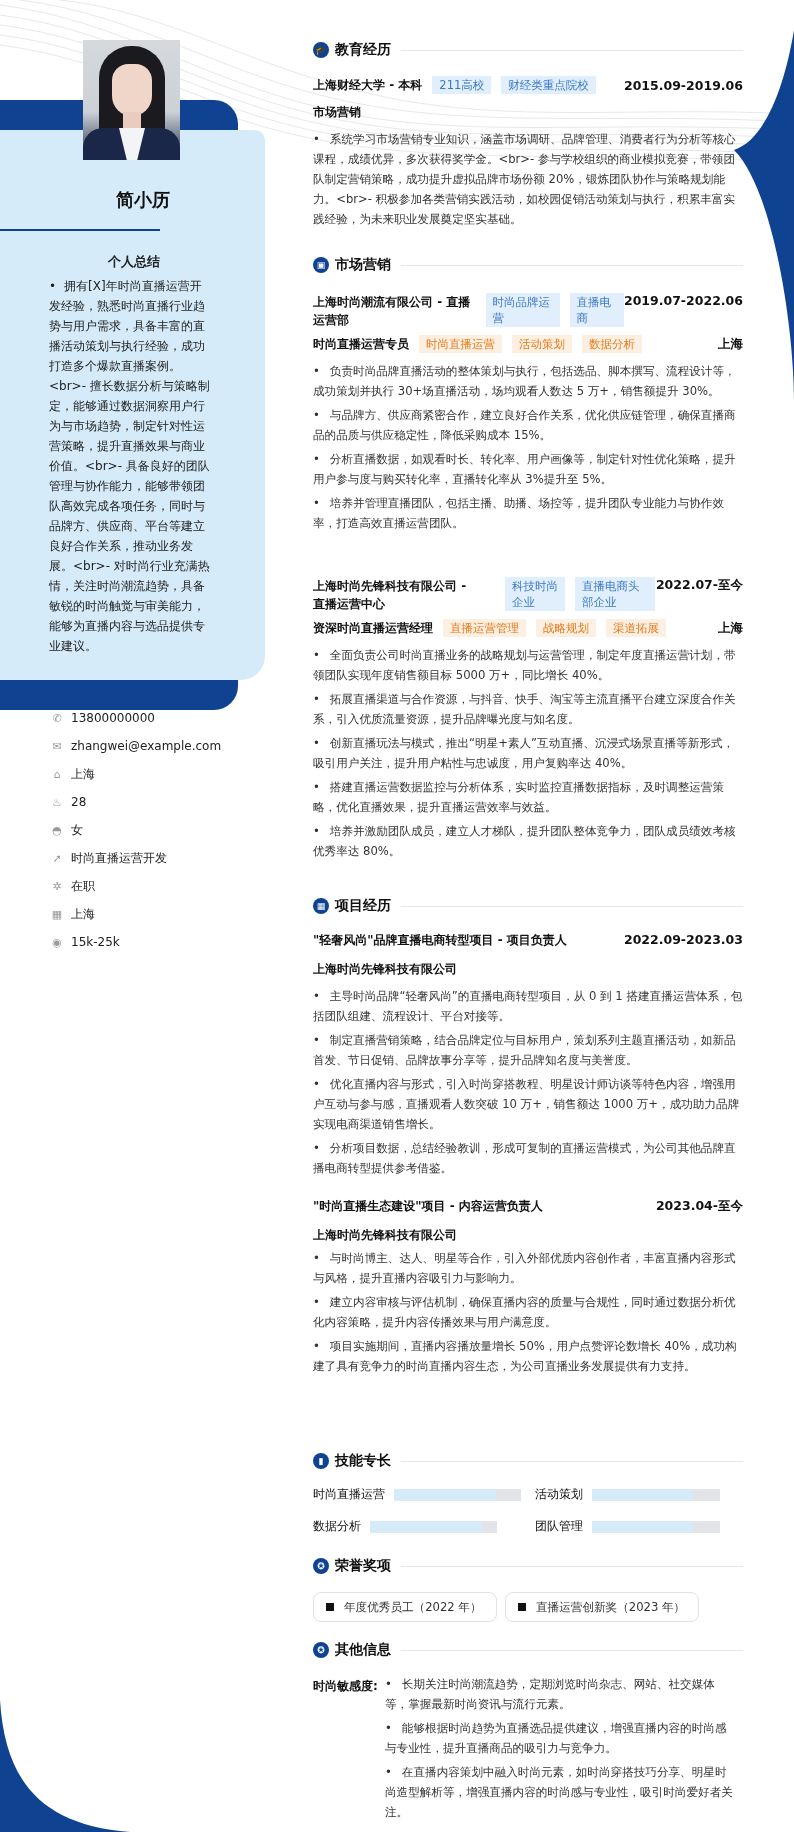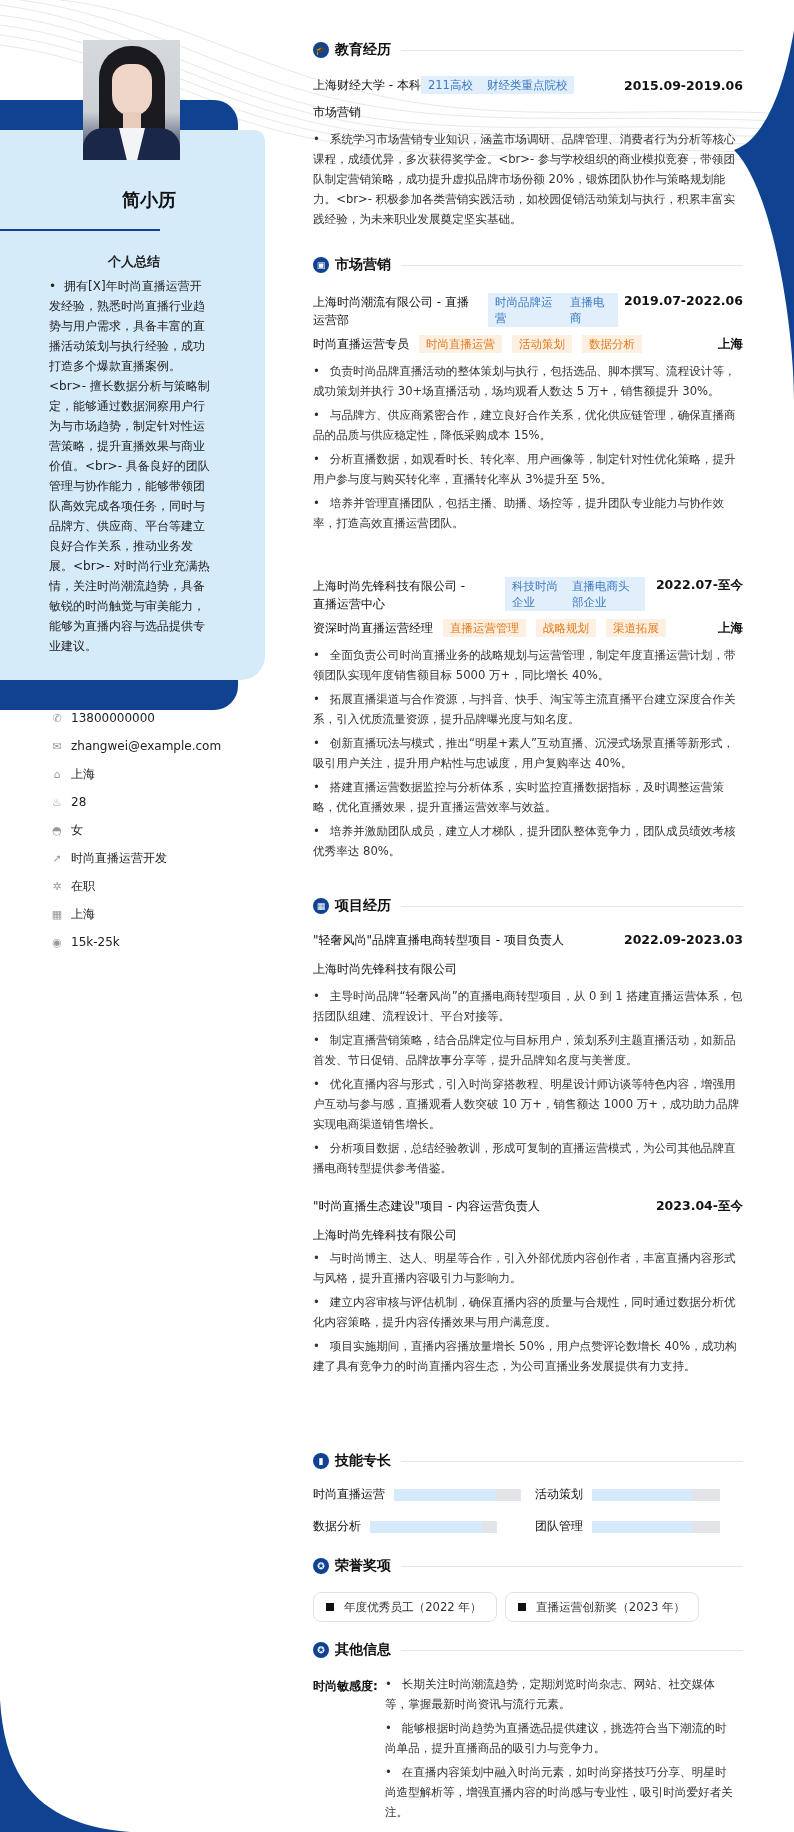--- a/index.html
+++ b/index.html
@@ -14,40 +14,40 @@
   .left { position: absolute; left: 0; top: 0; width: 270px; z-index: 1; }
   .dark-band-top { position: absolute; left: 0; top: 100px; width: 238px; height: 60px; background: #0f4391; border-top-right-radius: 24px; }
   .light-panel { position: absolute; left: 0; top: 130px; width: 265px; height: 550px; background: #d6ebfa; border-bottom-right-radius: 24px; border-top-right-radius: 10px; }
   .dark-band-bottom { position: absolute; left: 0; top: 680px; width: 238px; height: 30px; background: #0f4391; border-bottom-right-radius: 24px; }
   .photo { position: absolute; left: 83px; top: 40px; width: 97px; height: 120px; background: linear-gradient(180deg, #d5d8dc 0%, #cdd1d6 60%, #1e2b4a 100%); overflow: hidden; }
   .photo .hair { position: absolute; left: 16px; top: 6px; width: 66px; height: 104px; background: #1b1a1f; border-radius: 32px 32px 6px 6px; }
   .photo .face { position: absolute; left: 29px; top: 24px; width: 40px; height: 52px; background: #efd6c8; border-radius: 18px 18px 22px 22px; }
   .photo .neck { position: absolute; left: 40px; top: 72px; width: 18px; height: 18px; background: #e9ccbd; }
   .photo .suit { position: absolute; left: 0; top: 88px; width: 97px; height: 32px; background: #1b2748; border-radius: 20px 20px 0 0; }
   .photo .shirt { position: absolute; left: 36px; top: 88px; width: 26px; height: 32px; background: #f2f4f6; clip-path: polygon(0 0, 100% 0, 70% 100%, 30% 100%); }
-  .name { position: absolute; left: 16px; top: 188px; width: 160px; text-align: right; font-size: 18px; font-weight: bold; color: #111; }
+  .name { position: absolute; left: 10px; top: 188px; width: 160px; text-align: right; font-size: 18px; font-weight: bold; color: #111; }
   .name-rule { position: absolute; left: 0; top: 229px; width: 160px; height: 2px; background: #0f4391; }
   .summary-title { position: absolute; left: 0; top: 253px; width: 160px; text-align: right; font-size: 13px; font-weight: bold; color: #222; }
   .summary-body { position: absolute; left: 49px; top: 276px; width: 162px; font-size: 12px; line-height: 20px; color: #222; }
   .summary-body .bullet { margin-right: 8px; }
   .contacts { position: absolute; left: 50px; top: 704px; width: 220px; }
   .contact { display: flex; align-items: center; height: 28px; font-size: 12px; color: #222; }
   .contact .ic { width: 14px; height: 14px; margin-right: 7px; color: #999; font-size: 11px; display: flex; align-items: center; justify-content: center; }
 
   
   .main { position: absolute; left: 313px; top: 0; width: 430px; z-index: 1; }
   .section-head { position: absolute; left: 0; display: flex; align-items: center; width: 430px; }
   .section-icon { width: 16px; height: 16px; border-radius: 50%; background: #0f4391; color: #fff; font-size: 9px; display: flex; align-items: center; justify-content: center; margin-right: 6px; }
   .section-title { font-size: 14px; font-weight: bold; color: #111; white-space: nowrap; }
   .section-line { flex: 1; height: 1px; background: #e4e6ea; margin-left: 10px; }
   .blk { position: absolute; left: 0; width: 430px; }
   .row { display: flex; align-items: flex-start; }
-  .b { font-weight: normal; color: #111; font-size: 12px; }
+  .b { font-weight: bold; color: #111; font-size: 12px; }
   .date { margin-left: auto; font-weight: bold; font-size: 12.5px; color: #111; white-space: nowrap; }
-  .tag-blue { display: inline-block; background: #e1effc; color: #3c79c2; font-size: 11.5px; padding: 1px 7px; line-height: 16px; }
+  .tag-blue { display: inline-block; background: #e1effc; color: #3c79c2; font-size: 11.5px; padding: 1px 7px; margin-left: 10px; line-height: 16px; }
   .tag-orange { display: inline-block; background: #fdf0e2; color: #e47a1a; font-size: 11.5px; padding: 1px 7px; margin-left: 10px; line-height: 16px; }
   .para { font-size: 11.6px; line-height: 20px; color: #333; }
   .bul { font-size: 11.6px; line-height: 20px; color: #333; margin-top: 4px; }
   .bul .dot { margin-right: 10px; }
   .skill-grid { position: absolute; left: 0; width: 430px; }
   .skill { position: absolute; display: flex; align-items: center; font-size: 12px; color: #111; }
   .bar { height: 12px; background: #e3e4e8; margin-left: 9px; position: relative; }
   .bar .fill { position: absolute; left: 0; top: 0; height: 12px; background: #d6ebfa; }
   .award { position: absolute; height: 30px; border: 1px solid #dfe2e6; border-radius: 8px; display: flex; align-items: center; padding: 0 12px; font-size: 11.6px; color: #333; background: #fff; }
   .award .sq { width: 8px; height: 8px; background: #111; margin-right: 10px; }
@@ -274,16 +274,16 @@
     </div>
 
   <div class="section-head" style="top:1641px">
     <span class="section-icon">✪</span>
     <span class="section-title">其他信息</span>
     <span class="section-line"></span>
   </div>
   <div class="other-label" style="top:1678px">时尚敏感度:</div>
   <div class="other-list" style="top:1674px">
     <div class="bul" style="margin-top:0"><span class="dot">•</span><span>长期关注时尚潮流趋势，定期浏览时尚杂志、网站、社交媒体等，掌握最新时尚资讯与流行元素。</span></div>
-    <div class="bul"><span class="dot">•</span><span>能够根据时尚趋势为直播选品提供建议，挑选符合当下潮流的时尚单品，提升直播商品的吸引力与竞争力。</span></div>
+    <div class="bul"><span class="dot">•</span><span>能够根据时尚趋势为直播选品提供建议，增强直播内容的时尚感与专业性，提升直播商品的吸引力与竞争力。</span></div>
     <div class="bul"><span class="dot">•</span><span>在直播内容策划中融入时尚元素，如时尚穿搭技巧分享、明星时尚造型解析等，增强直播内容的时尚感与专业性，吸引时尚爱好者关注。</span></div>
   </div>
 </main>
 
 </body></html>

